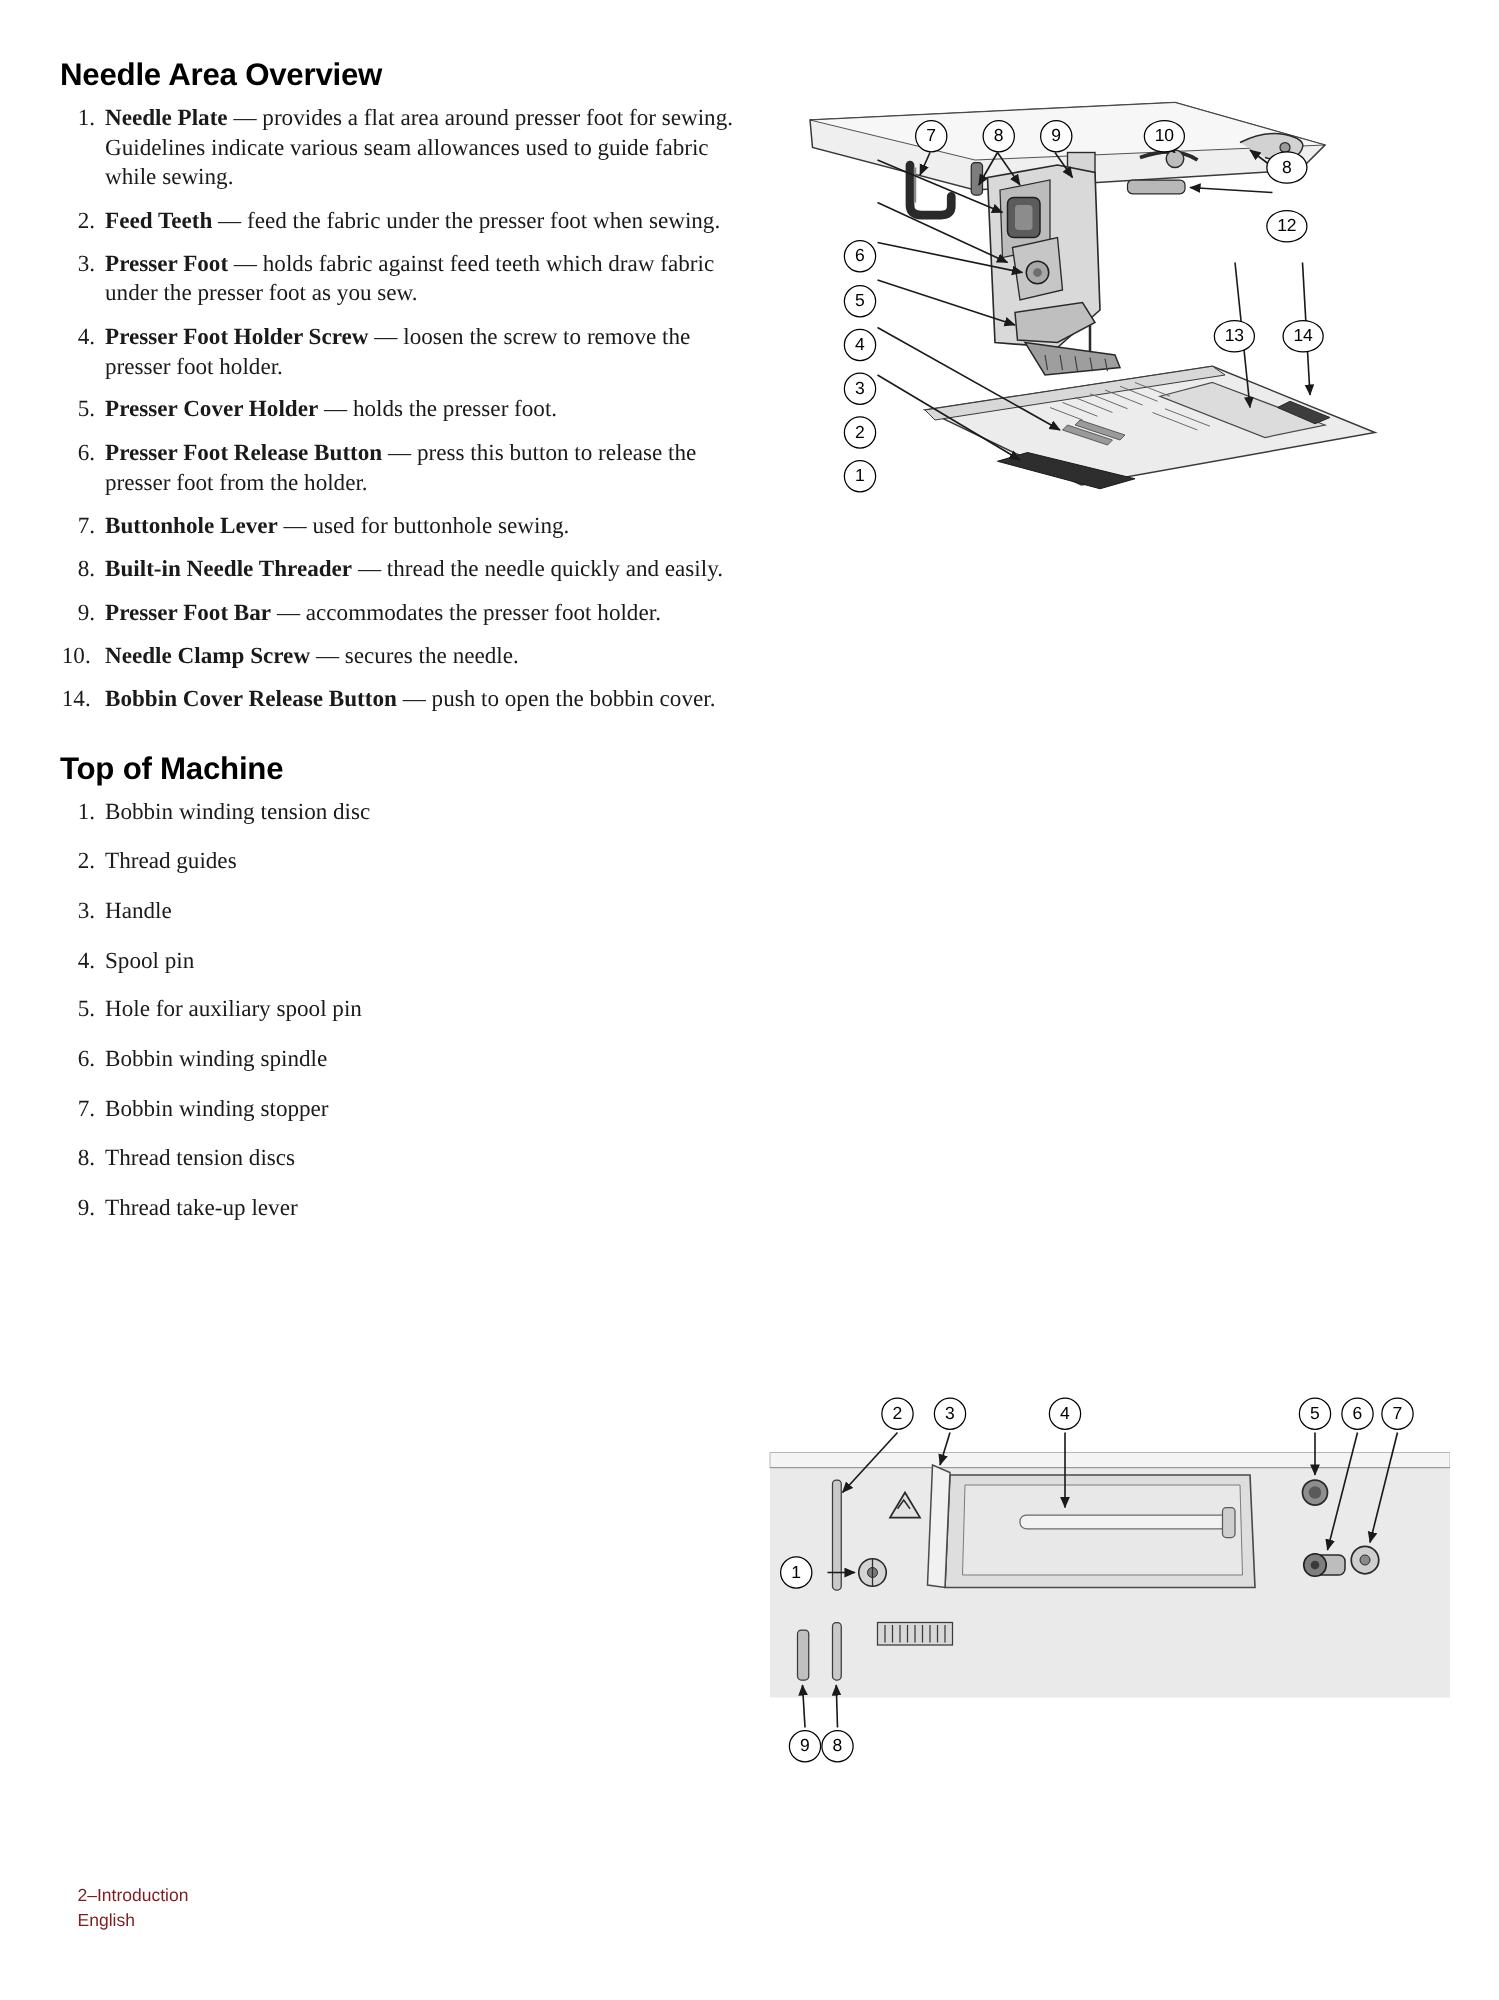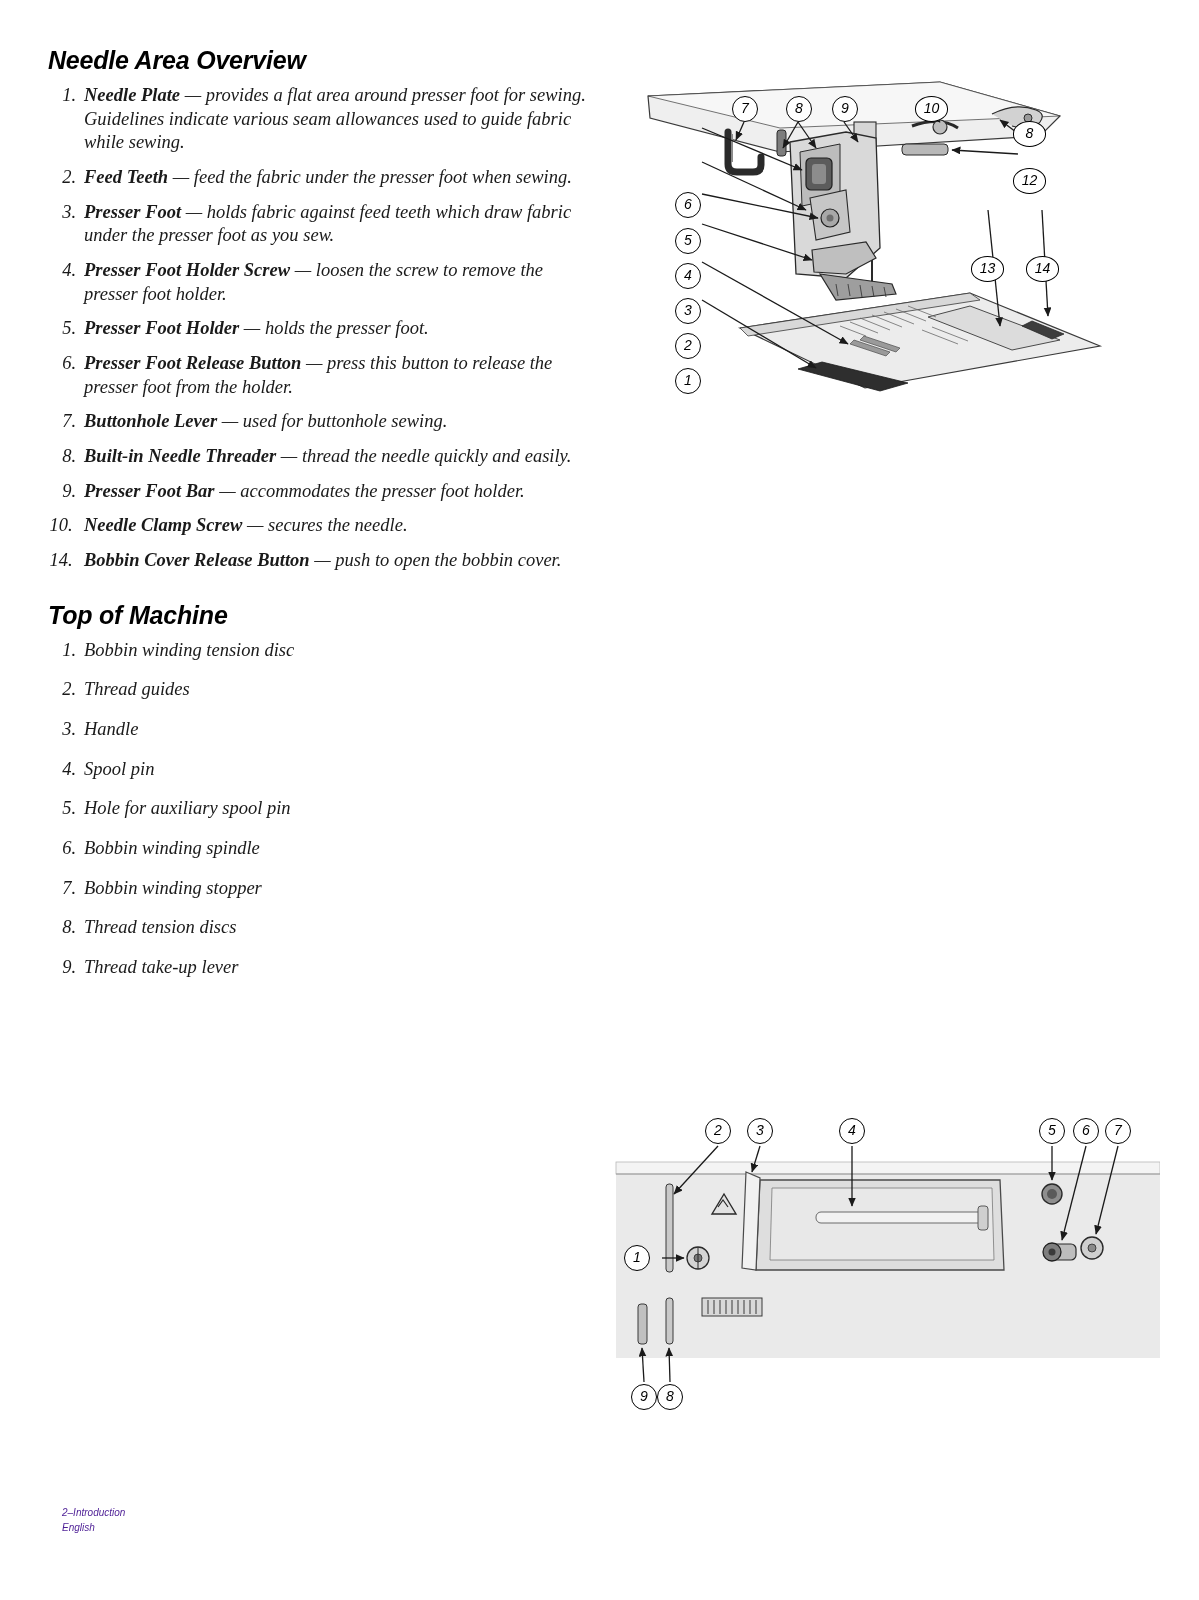--- a/index.html
+++ b/index.html
@@ -4,21 +4,21 @@
 <style>
   html, body { margin:0; padding:0; }
   body {
     width:1199px; height:1600px;
     background:#ffffff;
     font-family:"Liberation Serif", serif;
     color:#1a1a1a;
     position:relative;
     overflow:hidden;
   }
-  .page { position:relative; width:1199px; height:1312px;font-style:italic; }
+  .page { position:relative; width:1199px; height:1312px; }
 
   
   .text-col {
     position:absolute;
     left:48px; top:46px;
     width:540px;
   }
   h2.section-title {
     font-family:"Liberation Sans", sans-serif;
     font-size:25px;
@@ -46,22 +46,22 @@
   }
   ol.numlist li .num.wide { left:-2px; width:30px;text-align:center; }
   ol.numlist li b { font-weight:bold; }
   ol.numlist.plain li { margin-bottom:16px; }
 
   
   .footer {
     position:absolute;
     left:62px; top:1506px;
     font-family:"Liberation Sans", sans-serif;
-    font-size:10px;
-    color:#4c1d95;
+    font-size:14px;
+    color:#7f1d1d;
     line-height:1.45;
   }
 
   
   .figure { position:absolute; }
   .callout {
     position:absolute;
     width:26px; height:26px;
     border:1.6px solid #000;
     border-radius:50%;
@@ -99,21 +99,21 @@
       <li>
         <span class="num">2.</span><b>Feed Teeth</b><span> — feed the fabric under the presser foot when sewing.</span>
       </li>
       <li>
         <span class="num">3.</span><b>Presser Foot</b><span> — holds fabric against feed teeth which draw fabric under the presser foot as you sew.</span>
       </li>
       <li>
         <span class="num">4.</span><b>Presser Foot Holder Screw</b><span> — loosen the screw to remove the presser foot holder.</span>
       </li>
       <li>
-        <span class="num">5.</span><b>Presser Foot Holder</b><span> — holds the presser foot.</span>
+        <span class="num">5.</span><b>Presser Cover Holder</b><span> — holds the presser foot.</span>
       </li>
       <li>
         <span class="num">6.</span><b>Presser Foot Release Button</b><span> — press this button to release the presser foot from the holder.</span>
       </li>
       <li>
         <span class="num">7.</span><b>Buttonhole Lever</b><span> — used for buttonhole sewing.</span>
       </li>
       <li>
         <span class="num">8.</span><b>Built-in Needle Threader</b><span> — thread the needle quickly and easily.</span>
       </li>

